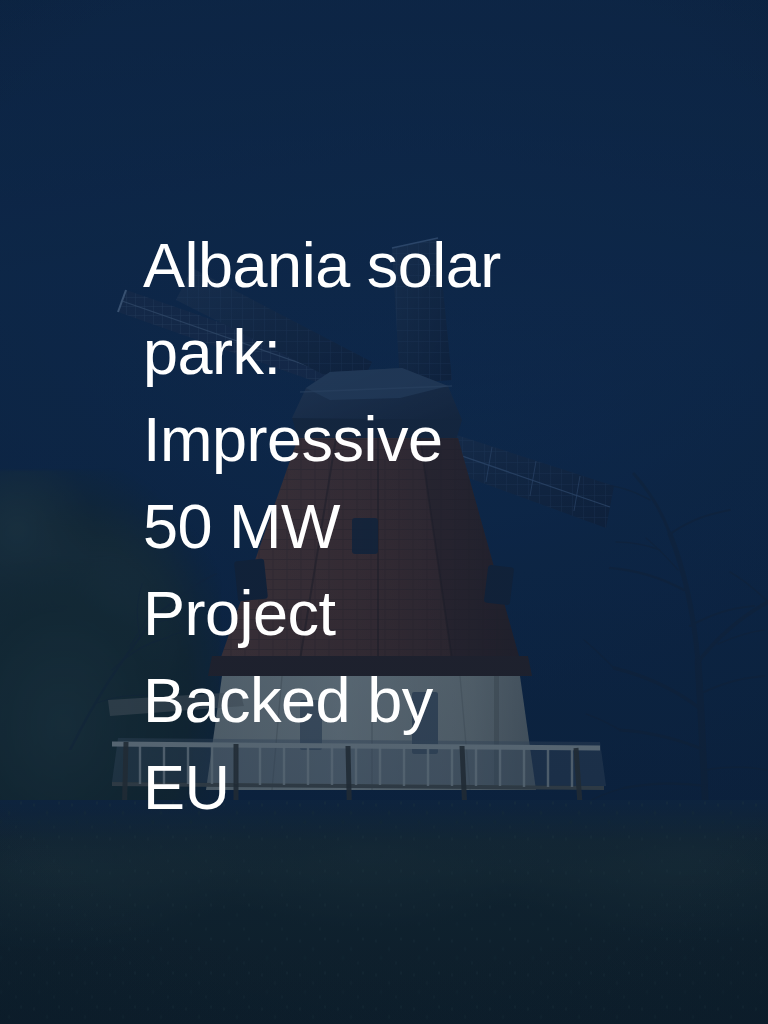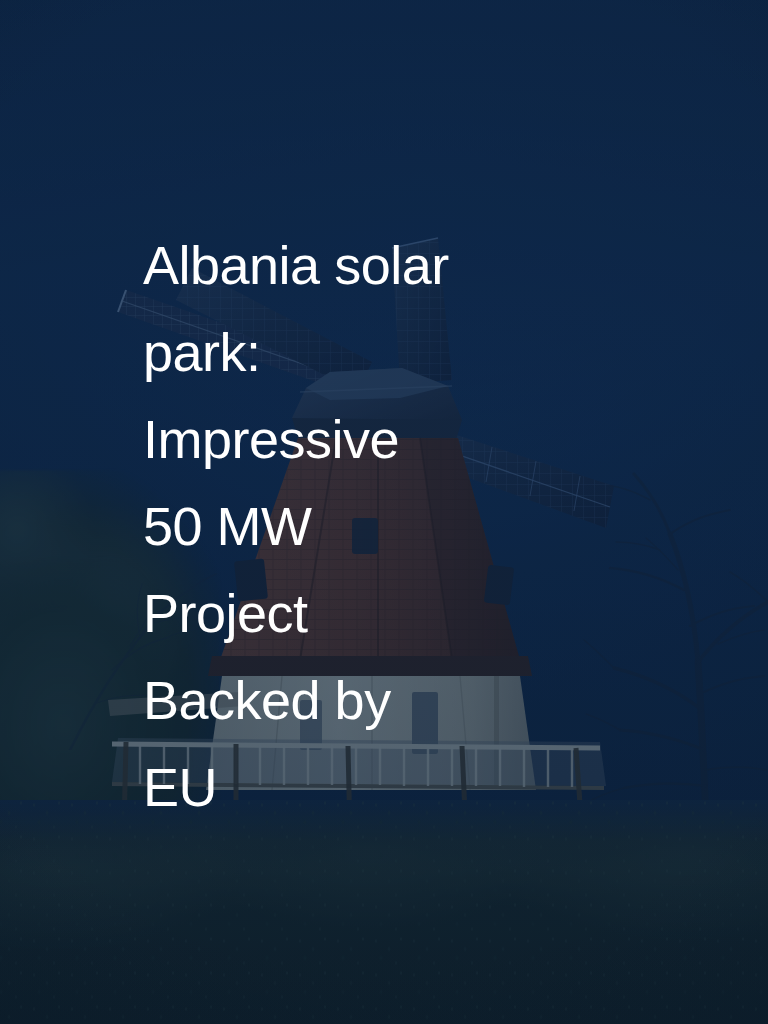--- a/index.html
+++ b/index.html
@@ -140,21 +140,21 @@
   
   .headline-wrap {
     position: absolute;
     left: 143px;
     top: 222px;
     width: 500px;
   }
   .headline {
     margin: 0;
     color: #ffffff;
-    font-size: 54px;
+    font-size: 63px;
     line-height: 87px;
     font-weight: 400;
     letter-spacing: -0.5px;
     white-space: pre-line;
     text-rendering: optimizeLegibility;
   }
 </style>
 </head>
 <body>
 

